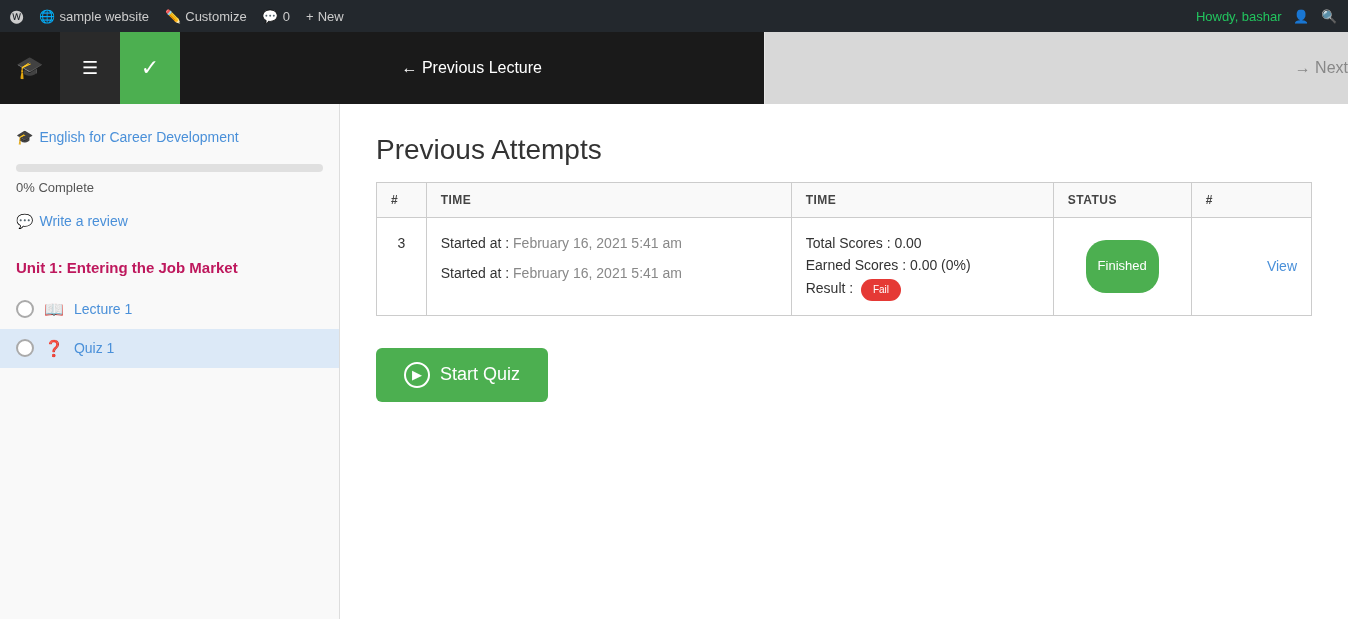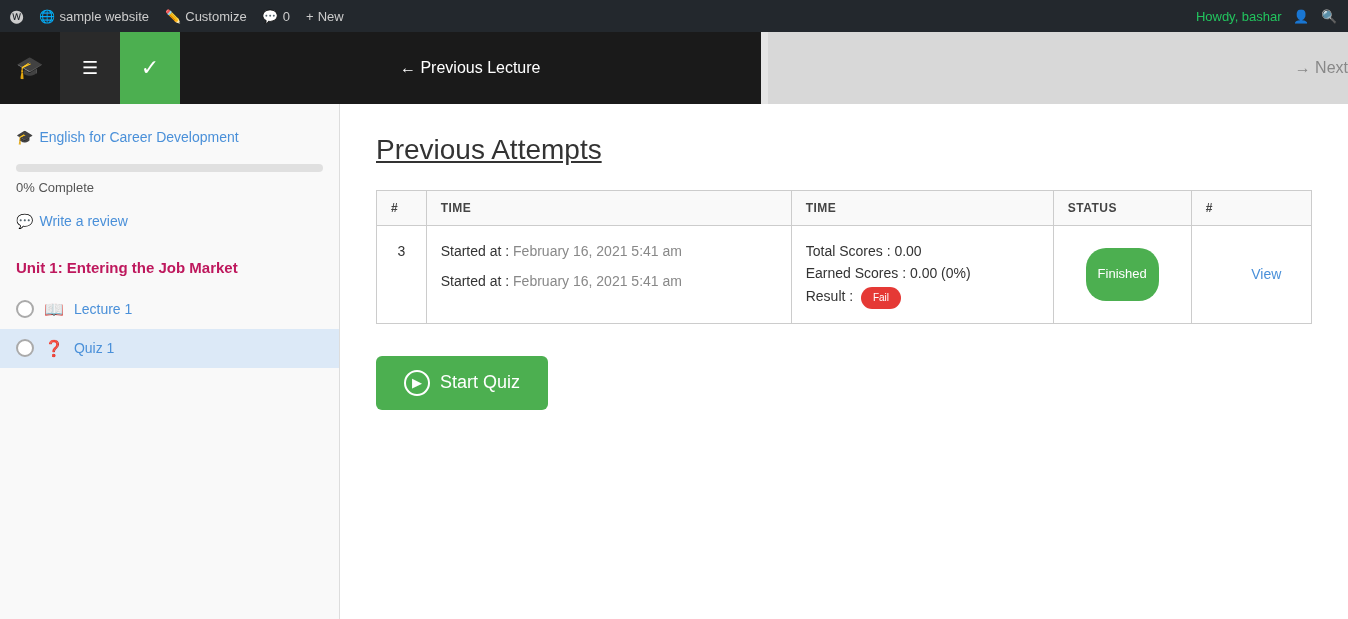--- a/index.html
+++ b/index.html
@@ -69,21 +69,21 @@
     }
     .course-nav-prev {
       flex: 1;
       display: flex;
       align-items: center;
       justify-content: center;
       background: #1a1a1a;
       color: white;
       font-size: 16px;
       cursor: pointer;
-      border-right: 7px solid #e5e5e5;
+      border-right: 1px solid #e5e5e5;
     }
     .course-nav-next {
       flex: 1;
       display: flex;
       align-items: center;
       justify-content: flex-end;
       background: #d8d8d8;
       color: #888;
       font-size: 16px;
       cursor: pointer;
@@ -180,22 +180,21 @@
     .content {
       flex: 1;
       padding: 30px 36px;
       overflow-y: auto;
       background: white;
     }
     .page-title {
       font-size: 28px;
       font-weight: 400;
       color: #333;
-      margin-bottom: 24px;
-      text-decoration: underline;
+      margin-bottom: 16px;
     }
 
     
     .attempts-table {
       width: 100%;
       border-collapse: collapse;
       margin-bottom: 32px;
     }
     .attempts-table th {
       border: 1px solid #ccc;
@@ -388,21 +387,21 @@
             <div>Total Scores : 0.00</div>
             <div>Earned Scores : 0.00 (0%)</div>
             <div>
               <span>Result :</span>
               &nbsp;<span class="badge-fail">Fail</span>
             </div>
           </td>
           <td style="text-align:center; vertical-align:middle;">
             <span class="badge-finished">Finished</span>
           </td>
-          <td style="text-align:center; vertical-align:middle;padding-left:44px;">
+          <td style="text-align:right; vertical-align:middle;padding-left:44px;">
             <a class="view-link">View</a>
           </td>
         </tr>
       </tbody>
     </table>
 
     <button class="start-quiz-btn">
       <div class="play-icon">▶</div>
       <span>Start Quiz</span>
     </button>

